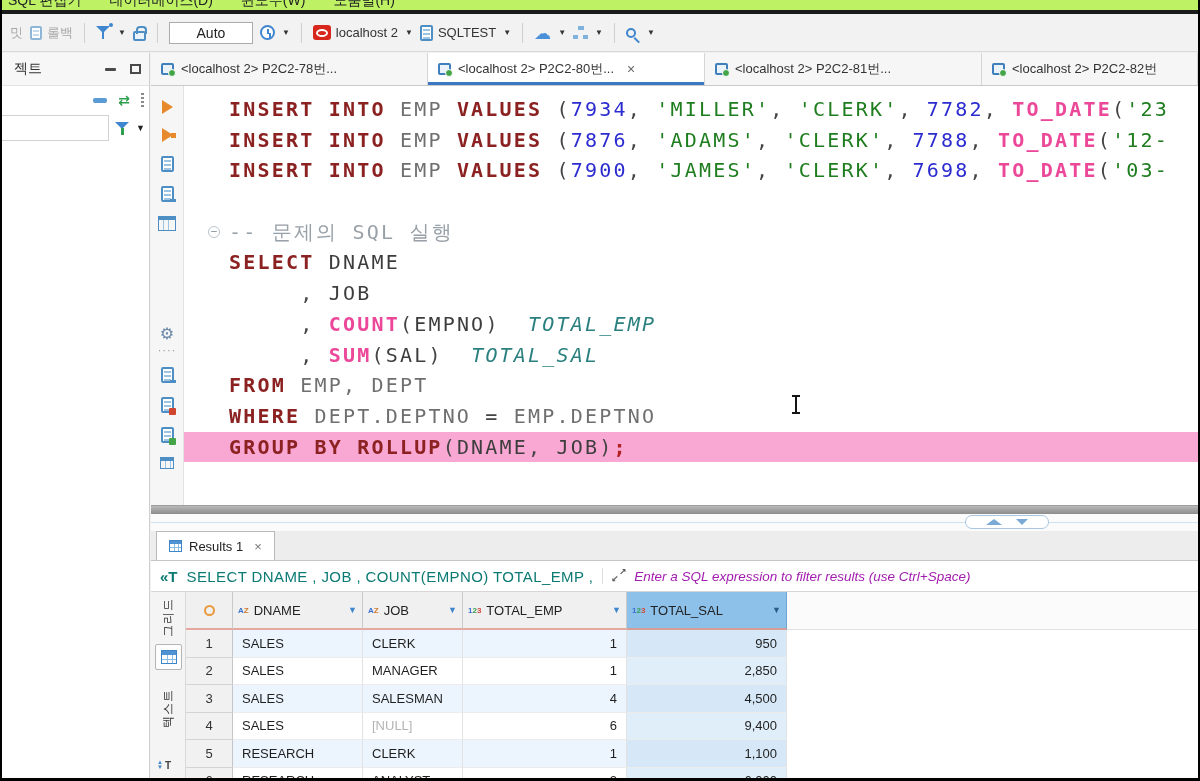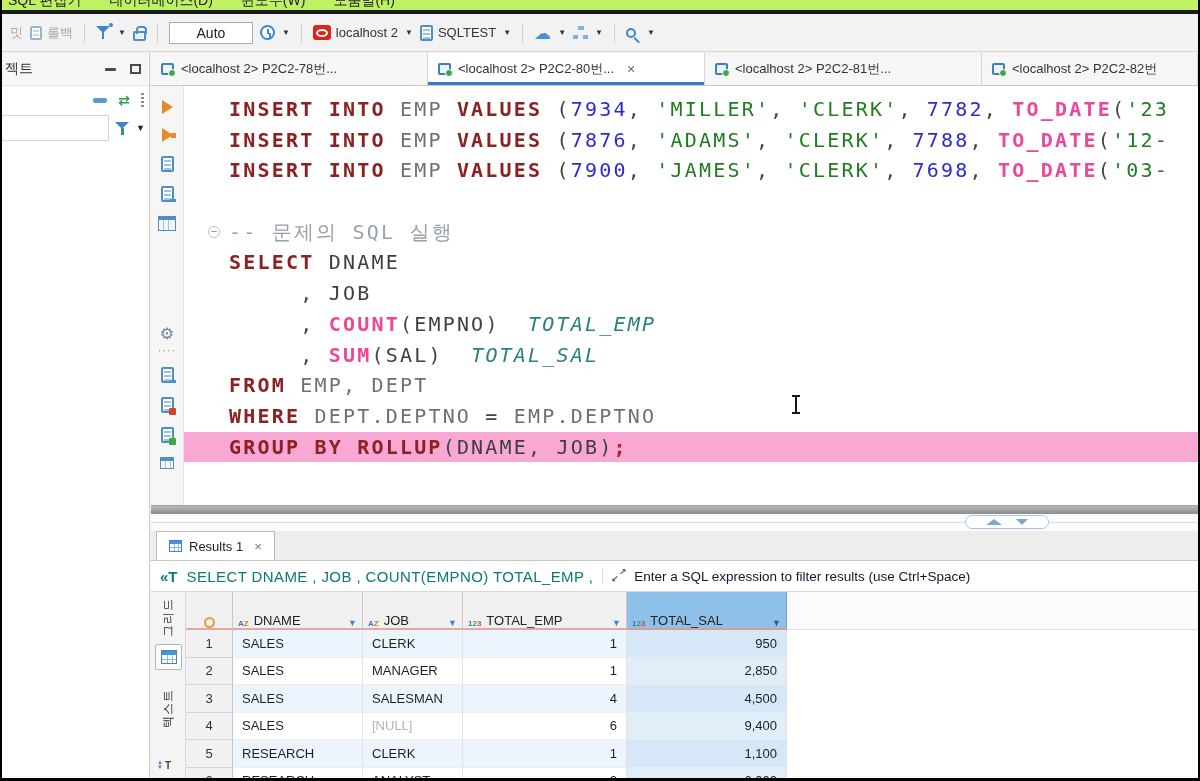--- a/index.html
+++ b/index.html
@@ -35,21 +35,21 @@
   .cloud{color:#4a90d8;font-size:17px;line-height:14px;font-family:"DejaVu Sans",sans-serif}
   .net{width:15px;height:13px;position:relative}
   .net::before{content:"";position:absolute;left:5px;top:0;width:6px;height:4px;background:#7fb2dd}
   .net::after{content:"";position:absolute;left:0;bottom:0;width:5px;height:4px;background:#7fb2dd;box-shadow:10px 0 0 #7fb2dd}
   .mag{width:10px;height:10px;border:2px solid #3f86cf;border-radius:50%;position:relative;margin-right:4px}
   .mag::after{content:"";position:absolute;left:7px;top:7px;width:7px;height:2px;background:#3f86cf;transform:rotate(45deg);transform-origin:0 0}
   .star{width:4px;height:4px;background:#3f86cf;border-radius:50%;position:absolute;right:-2px;top:-2px}
 
   
   .leftpanel{position:absolute;top:53px;left:0;width:148px;bottom:0;background:#fff;border-right:1px solid #cfcfcf}
-  .lp-head{height:33px;display:flex;align-items:center;padding:0 8px 0 3px;font-size:14px;color:#333;background:#f7f7f7;border-bottom:1px solid #e4e4e4}
+  .lp-head{height:33px;display:flex;align-items:center;padding:0 8px 0 12px;font-size:14px;color:#333;background:#f7f7f7;border-bottom:1px solid #e4e4e4}
   .lp-head .sp{flex:1}
   .minbar{width:11px;height:3px;background:#4a4a4a;border-radius:1px;margin-right:14px}
   .maxbox{width:11px;height:10px;border:2px solid #4a4a4a}
   .lp-tools{height:28px;display:flex;justify-content:flex-end;align-items:center;gap:11px;padding-right:5px}
   .dash{width:14px;height:5px;background:#5b9bd5;border-radius:2px}
   .sync{color:#2f9e4e;font-weight:bold;font-size:14px;font-family:"DejaVu Sans",sans-serif}
   .grip{width:3px;height:14px;background:repeating-linear-gradient(#8a8a8a 0 2px,transparent 2px 4px)}
   .lp-filter{height:28px;display:flex;align-items:center;gap:6px;padding-right:4px}
   .lp-input{flex:1;height:26px;background:#fff;border:1px solid #d2d2d2;border-left:none}
   .lp-funnel{position:relative;width:15px;height:15px}
@@ -116,36 +116,36 @@
      linear-gradient(90deg,transparent 0 4px,#8abbe2 4px 5px,transparent 5px 8px,#8abbe2 8px 9px,transparent 9px),
      linear-gradient(transparent 0 6px,#8abbe2 6px 7px,transparent 7px)}
   .rclose{color:#777;font-size:13px;margin-left:4px}
   .rfilter{height:31px;background:#fff;border-bottom:1px solid #d6d6d6;display:flex;align-items:center;padding-left:9px;gap:9px;white-space:nowrap;overflow:hidden}
   .ficon{color:#0b7a73;font-weight:bold;font-size:15px}
   .fquery{color:#0b7a73;font-size:15px;letter-spacing:.4px}
   .fsep{width:1px;height:16px;background:#ddd}
   .expicon{position:relative;width:13px;height:14px;color:#555;font-size:9px;font-weight:bold;font-family:"DejaVu Sans",sans-serif}
   .expicon .a{position:absolute;right:-1px;top:-2px}
   .expicon .b{position:absolute;left:-1px;bottom:-1px}
-  .fplaceholder{color:#0f172a;font-size:13.5px}
+  .fplaceholder{color:#a21caf;font-style:italic;font-size:13.5px}
 
   .rgrid{position:absolute;top:61px;left:0;right:0;bottom:0}
   .sidestrip{position:absolute;left:0;top:0;width:35px;bottom:0;background:#f4f4f4;border-right:1px solid #d9d9d9}
   .vwrap{position:absolute;left:0;width:35px;display:flex;align-items:center;justify-content:center}
   .vtext{transform:rotate(-90deg);font-size:12px;color:#333;white-space:nowrap;letter-spacing:1px}
   .sideicbox{position:absolute;left:4px;top:52px;width:27px;height:26px;background:#fdfdfd;border:1px solid #b5b5b5;border-radius:2px;display:flex;align-items:center;justify-content:center}
   .grid-ic-lg{width:16px;height:14px;border:1px solid #3d85c6;background:
      linear-gradient(#4f93d2 0 4px,transparent 4px),
      linear-gradient(90deg,transparent 0 5px,#8abbe2 5px 6px,transparent 6px 10px,#8abbe2 10px 11px,transparent 11px),
      linear-gradient(transparent 0 8px,#8abbe2 8px 9px,transparent 9px)}
   .side-bottom{position:absolute;left:6px;bottom:8px;display:flex;align-items:center;gap:2px;color:#3f86cf;font-size:6px;line-height:5px}
   .side-bottom .t{color:#444;font-size:10px;font-weight:bold}
 
   .gheader{position:absolute;left:35px;top:0;right:0;height:38px;display:flex}
-  .hcell{background:#f0f0f0;border-right:1px solid #c9c9c9;border-bottom:2px solid #e4a89d;display:flex;align-items:flex-end;font-size:13px;color:#222;padding:0 5px;gap:5px;white-space:nowrap;overflow:hidden}
+  .hcell{background:#f0f0f0;border-right:1px solid #c9c9c9;border-bottom:2px solid #e4a89d;display:flex;align-items:center;font-size:13px;color:#222;padding:0 5px;gap:5px;white-space:nowrap;overflow:hidden}
   .hcell.sel{background:#8ec1ea;border-right:1px solid #6fa6d6;border-bottom:2px solid #d79c92}
   .hnum{width:47px;justify-content:center}
   .hfill{flex:1;background:#fbfbfb;border-bottom:1px solid #e0e0e0}
   .oring{width:11px;height:11px;border:2px solid #e89a3c;border-radius:50%}
   .azic{font-size:8px;font-weight:bold;letter-spacing:0}
   .azic .a{color:#3b6fd0}.azic .z{color:#d07a2e}
   .n123{font-size:8px;font-weight:bold;letter-spacing:0}
   .n123 .d1{color:#3b6fd0}.n123 .d2{color:#2f9e4e}.n123 .d3{color:#d04a3a}
   .hname{flex:1}
   .sortc{color:#3f86cf;font-size:9px}

